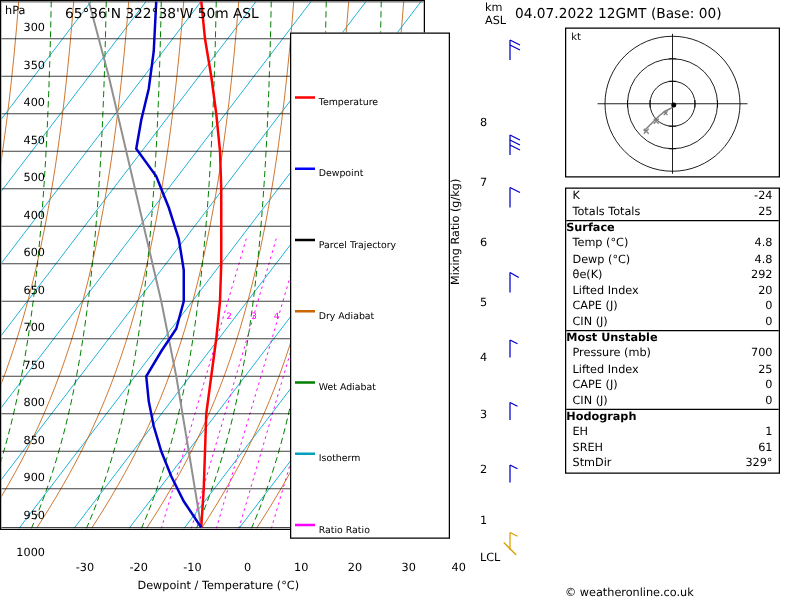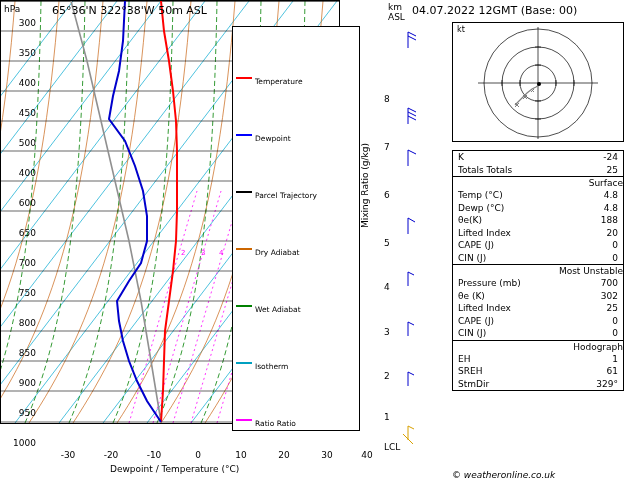--- a/index.html
+++ b/index.html
@@ -64,26 +64,26 @@
     border:1px solid #000;background:#fff;box-sizing:border-box;
   }
   #hodo-kt{position:absolute;left:4px;top:2px;font-size:8px;}
 
   #tbl{
     position:absolute;left:452px;top:150px;width:172px;
     border:1px solid #000;background:#fff;box-sizing:border-box;
     font-size:9px;
   }
   #tbl .sec{border-top:1px solid #000;}
-  #tbl .hd{text-align:right;padding:1px 0;}
+  #tbl .hd{text-align:left;padding:1px 0;font-weight:bold;}
   #tbl .r{display:flex;justify-content:space-between;padding:0 5px;line-height:12.5px;}
   #tbl .r .k{white-space:nowrap;}
   #tbl .r .v{white-space:nowrap;}
 
-  #credit{position:absolute;left:452px;top:470px;font-size:9px;font-style:italic;}
+  #credit{position:absolute;left:452px;top:470px;font-size:9px;}
 
   
   #barbs{position:absolute;left:382px;top:22px;width:66px;height:424px;}
 </style>
 </head>
 <body>
 
 <div class="abs" id="hdr-hpa">hPa</div>
 <div class="abs" id="hdr-title">65°36'N 322°38'W 50m ASL</div>
 <div class="abs" id="hdr-km">
@@ -359,21 +359,21 @@
     <div class="r">
         <span class="k">Temp (°C)</span>
         <span class="v">4.8</span>
       </div>
     <div class="r">
         <span class="k">Dewp (°C)</span>
         <span class="v">4.8</span>
       </div>
     <div class="r">
         <span class="k">θe(K)</span>
-        <span class="v">188</span>
+        <span class="v">292</span>
       </div>
     <div class="r">
         <span class="k">Lifted Index</span>
         <span class="v">20</span>
       </div>
     <div class="r">
         <span class="k">CAPE (J)</span>
         <span class="v">0</span>
       </div>
     <div class="r">
@@ -382,24 +382,20 @@
       </div>
   </div>
 
   <div class="sec">
     <div class="hd">Most Unstable</div>
     <div class="r">
         <span class="k">Pressure (mb)</span>
         <span class="v">700</span>
       </div>
     <div class="r">
-        <span class="k">θe (K)</span>
-        <span class="v">302</span>
-      </div>
-    <div class="r">
         <span class="k">Lifted Index</span>
         <span class="v">25</span>
       </div>
     <div class="r">
         <span class="k">CAPE (J)</span>
         <span class="v">0</span>
       </div>
     <div class="r">
         <span class="k">CIN (J)</span>
         <span class="v">0</span>

